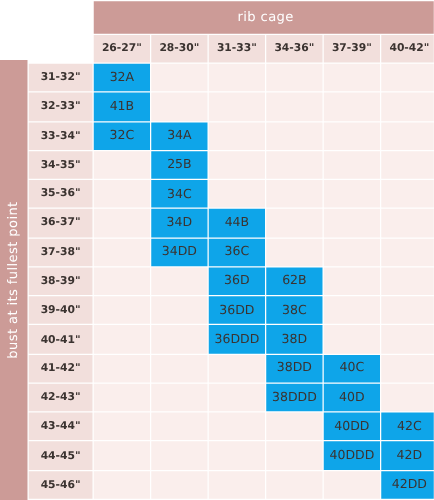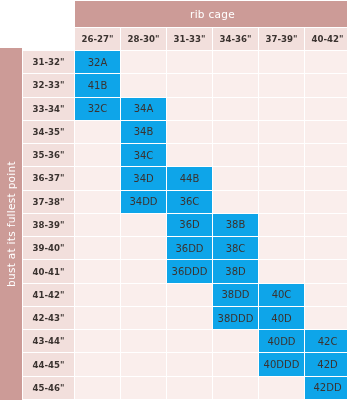--- a/index.html
+++ b/index.html
@@ -151,21 +151,21 @@
           <td class="filled">32C</td>
           <td class="filled">34A</td>
           <td class="empty"></td>
           <td class="empty"></td>
           <td class="empty"></td>
           <td class="empty"></td>
         </tr>
         <tr>
           <th class="rowhead">34-35"</th>
           <td class="empty"></td>
-          <td class="filled">34B</td>
+          <td class="filled">25B</td>
           <td class="empty"></td>
           <td class="empty"></td>
           <td class="empty"></td>
           <td class="empty"></td>
         </tr>
         <tr>
           <th class="rowhead">35-36"</th>
           <td class="empty"></td>
           <td class="filled">34C</td>
           <td class="empty"></td>
@@ -189,21 +189,21 @@
           <td class="filled">36C</td>
           <td class="empty"></td>
           <td class="empty"></td>
           <td class="empty"></td>
         </tr>
         <tr>
           <th class="rowhead">38-39"</th>
           <td class="empty"></td>
           <td class="empty"></td>
           <td class="filled">36D</td>
-          <td class="filled">38B</td>
+          <td class="filled">62B</td>
           <td class="empty"></td>
           <td class="empty"></td>
         </tr>
         <tr>
           <th class="rowhead">39-40"</th>
           <td class="empty"></td>
           <td class="empty"></td>
           <td class="filled">36DD</td>
           <td class="filled">38C</td>
           <td class="empty"></td>

